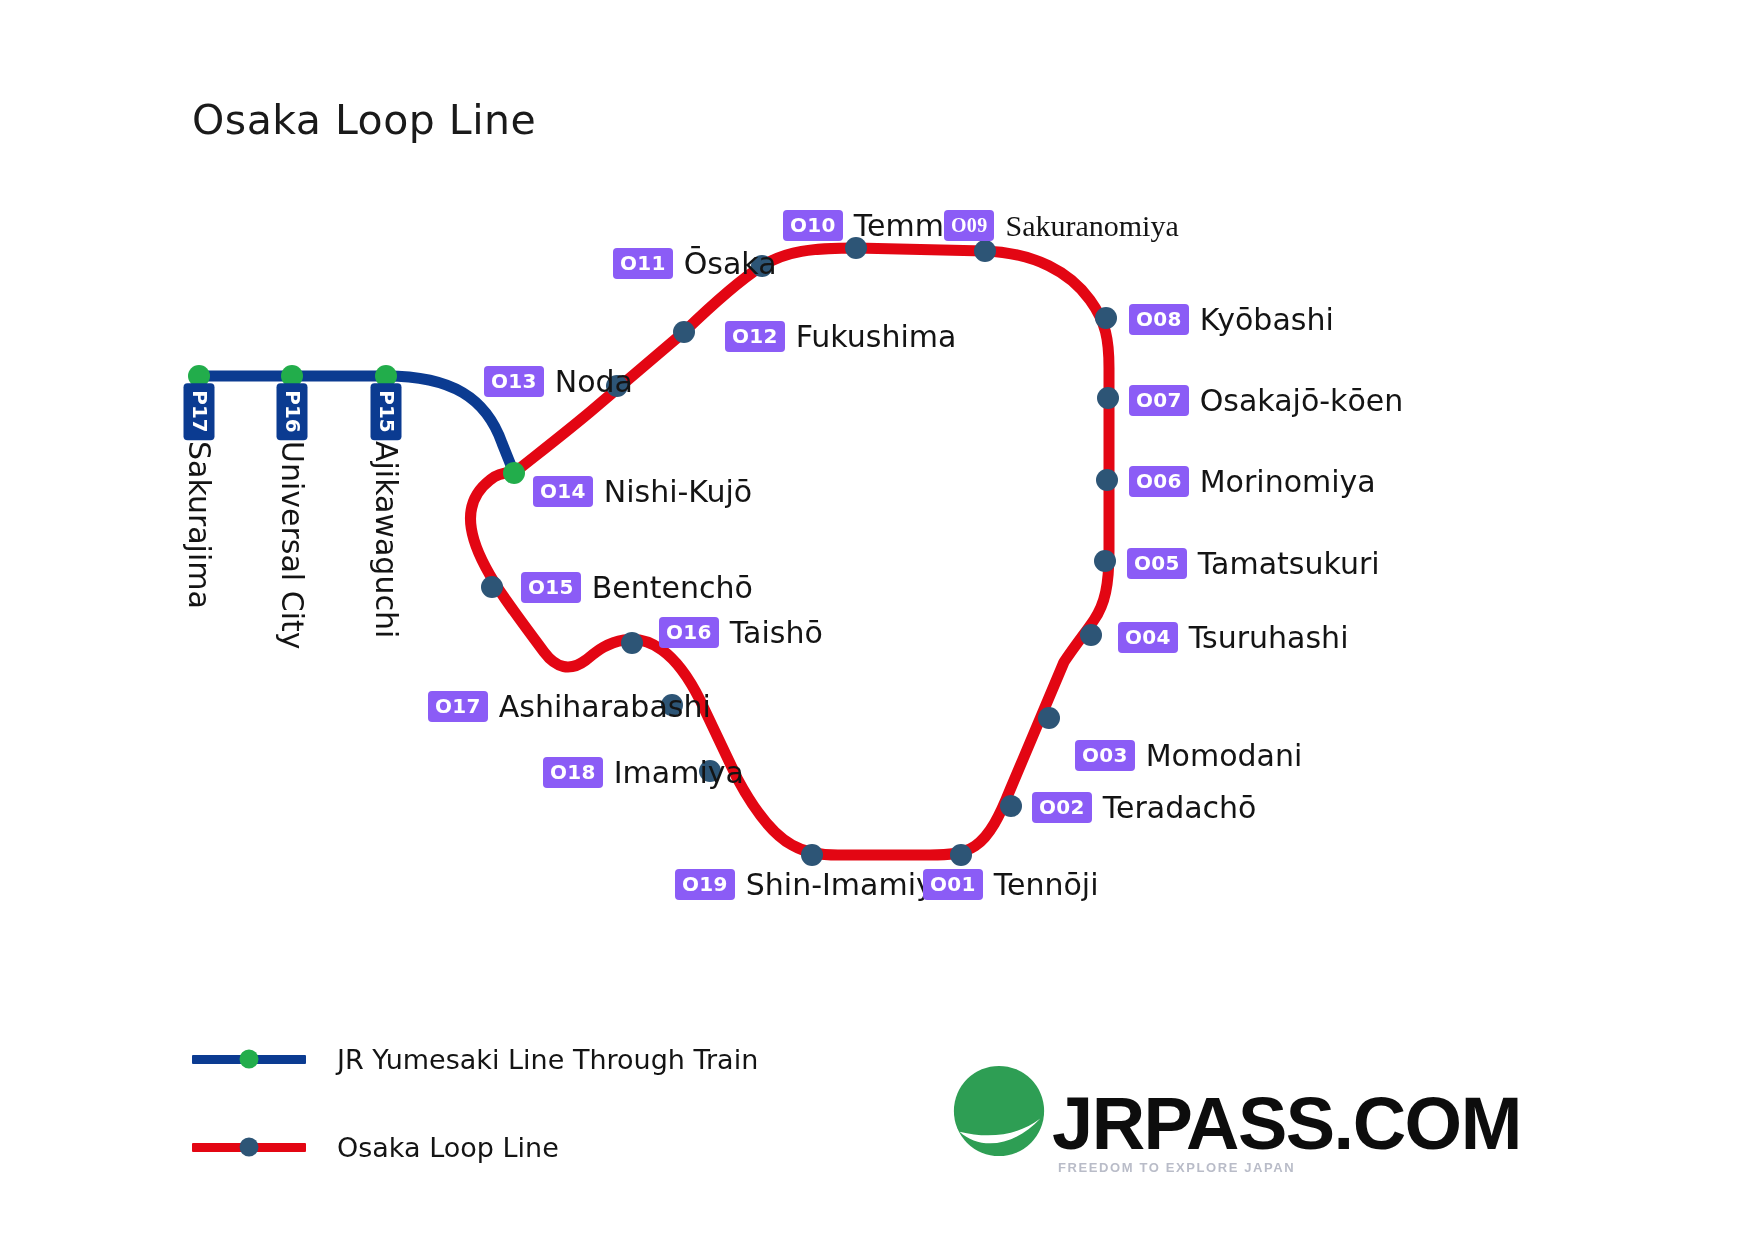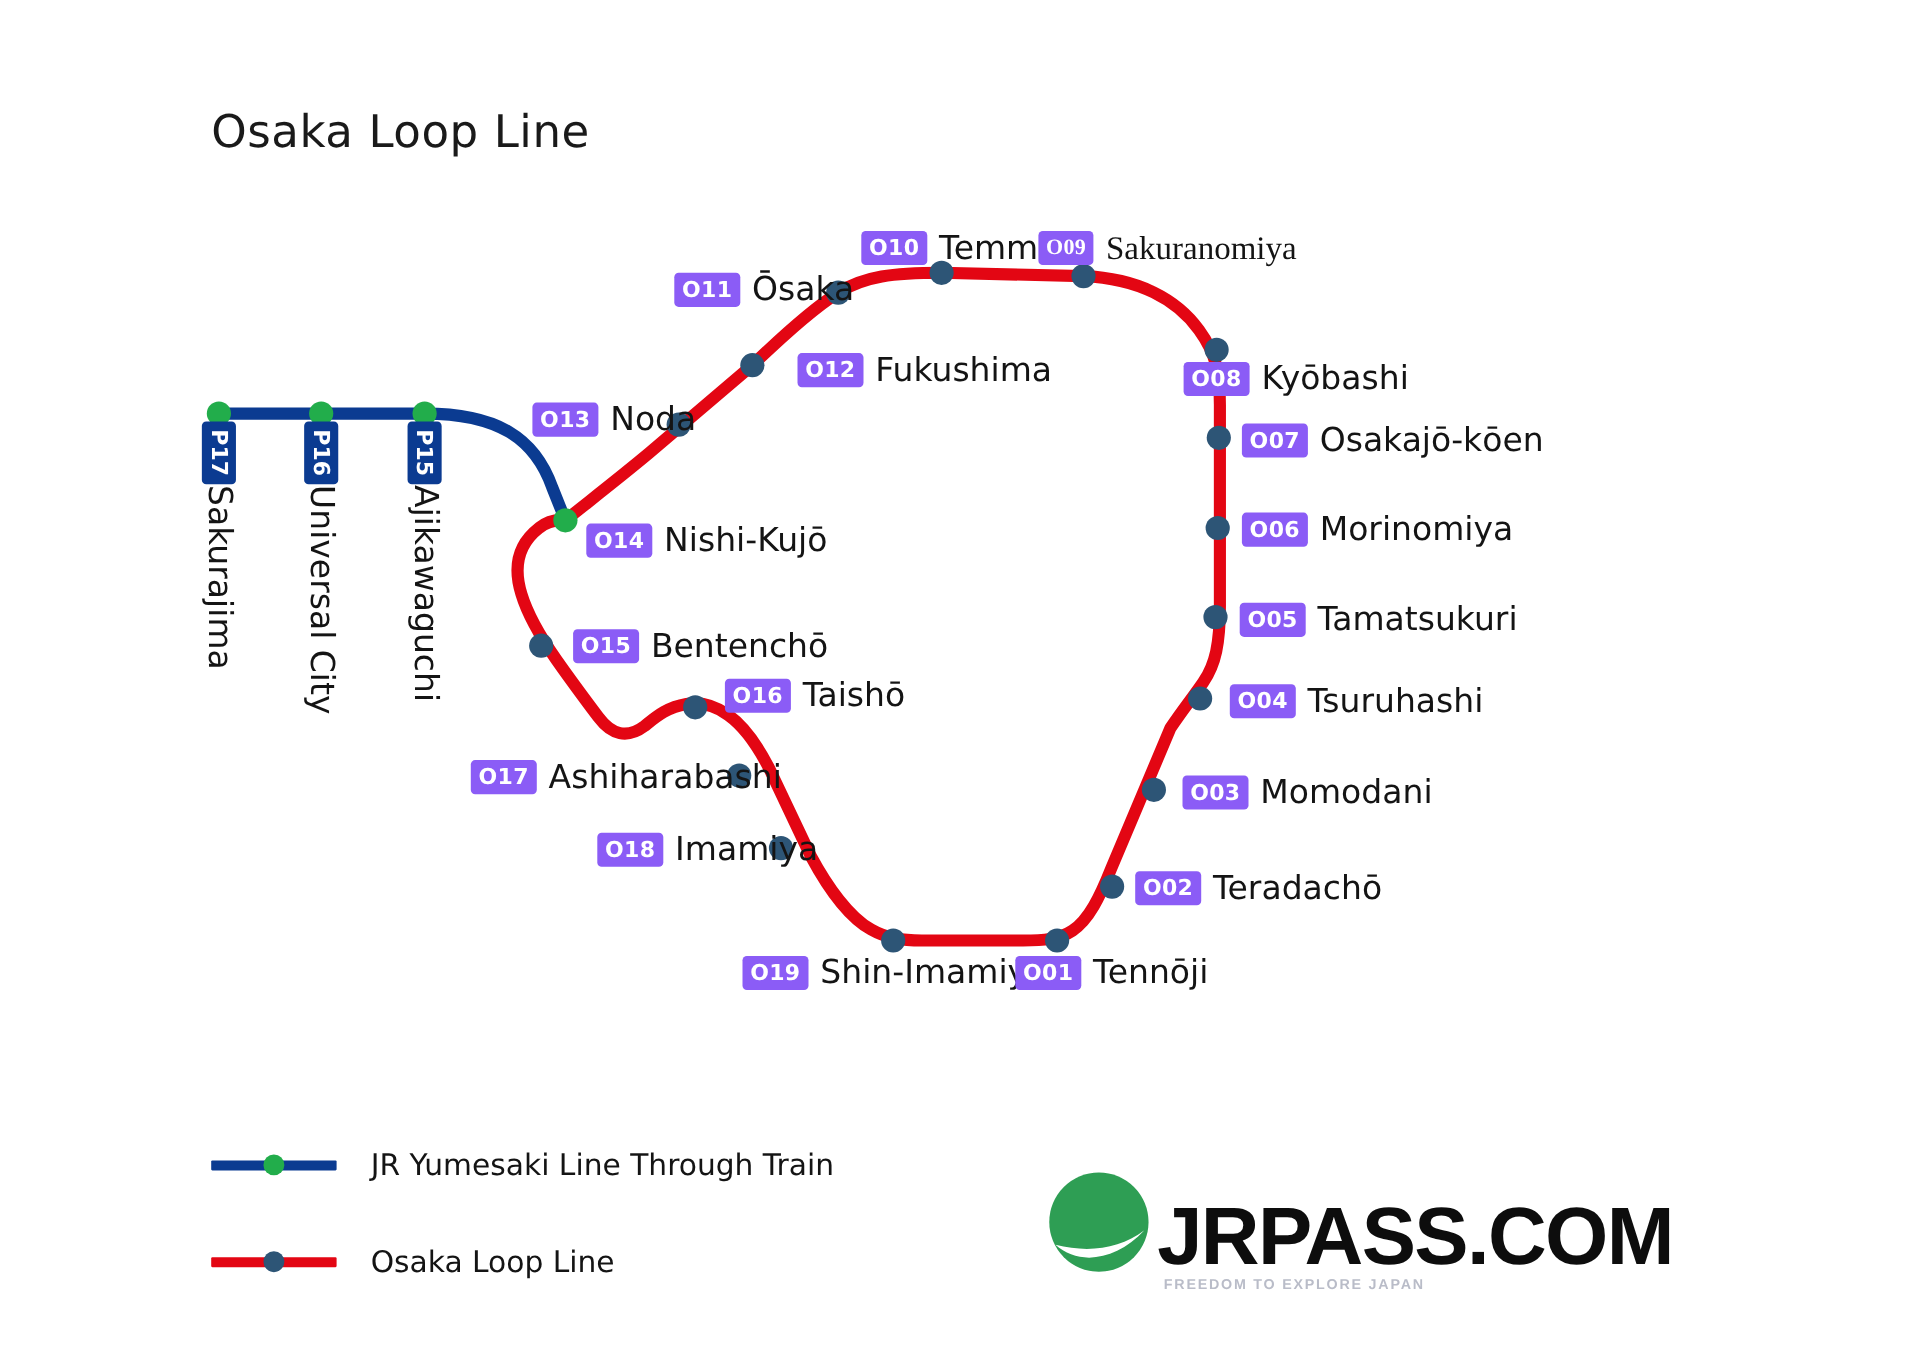--- a/index.html
+++ b/index.html
@@ -175,21 +175,21 @@
   <div class="stn right" style="left:923px;top:869px;">
     <span class="badge">O01</span>
     <span class="stn-name">Tennōji</span>
   </div>
 
   <div class="stn right" style="left:1032px;top:792px;">
     <span class="badge">O02</span>
     <span class="stn-name">Teradachō</span>
   </div>
 
-  <div class="stn right" style="left:1075px;top:705px;text-align:right;">
+  <div class="stn right" style="left:1075px;top:740px;text-align:right;">
     <span class="badge">O03</span>
     <span class="stn-name">Momodani</span>
   </div>
 
   <div class="stn right" style="left:1118px;top:622px;">
     <span class="badge">O04</span>
     <span class="stn-name">Tsuruhashi</span>
   </div>
 
   <div class="stn right" style="left:1127px;top:548px;">
@@ -200,21 +200,21 @@
   <div class="stn right" style="left:1129px;top:466px;">
     <span class="badge">O06</span>
     <span class="stn-name">Morinomiya</span>
   </div>
 
   <div class="stn right" style="left:1129px;top:385px;">
     <span class="badge">O07</span>
     <span class="stn-name">Osakajō-kōen</span>
   </div>
 
-  <div class="stn right" style="left:1076px;top:304px;margin-top:25px;">
+  <div class="stn right" style="left:1129px;top:304px;">
     <span class="badge">O08</span>
     <span class="stn-name">Kyōbashi</span>
   </div>
 
   <div class="vstn" style="left:199px;top:396px;transform:translateX(-50%);">
     <span class="vbadge">P17</span>
     <span class="vname">Sakurajima</span>
   </div>
 
   <div class="vstn" style="left:292px;top:396px;transform:translateX(-50%);">

